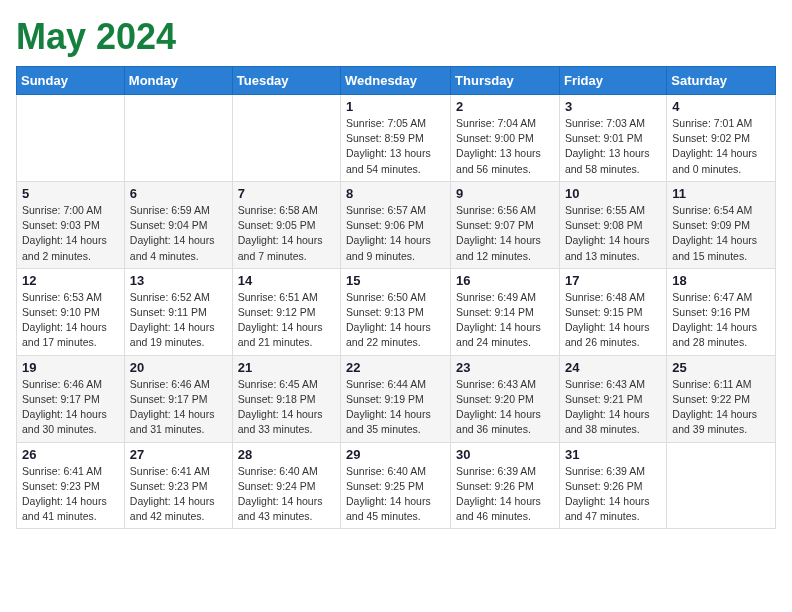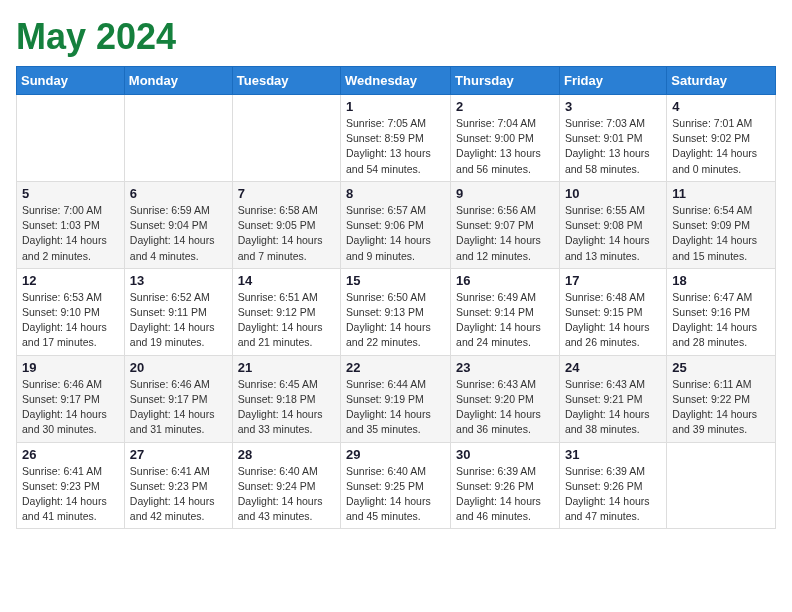--- a/index.html
+++ b/index.html
@@ -133,21 +133,21 @@
           <div class="day-info">Sunrise: 7:01 AM</div>
           <div class="day-info">Sunset: 9:02 PM</div>
           <div class="day-info">Daylight: 14 hours</div>
           <div class="day-info">and 0 minutes.</div>
         </td>
       </tr>
       <tr style="background: rgb(245, 245, 245);">
         <td>
           <span class="day-num">5</span>
           <div class="day-info">Sunrise: 7:00 AM</div>
-          <div class="day-info">Sunset: 1:03 PM</div>
+          <div class="day-info">Sunset: 9:03 PM</div>
           <div class="day-info">Daylight: 14 hours</div>
           <div class="day-info">and 2 minutes.</div>
         </td>
         <td>
           <span class="day-num">6</span>
           <div class="day-info">Sunrise: 6:59 AM</div>
           <div class="day-info">Sunset: 9:04 PM</div>
           <div class="day-info">Daylight: 14 hours</div>
           <div class="day-info">and 4 minutes.</div>
         </td>

